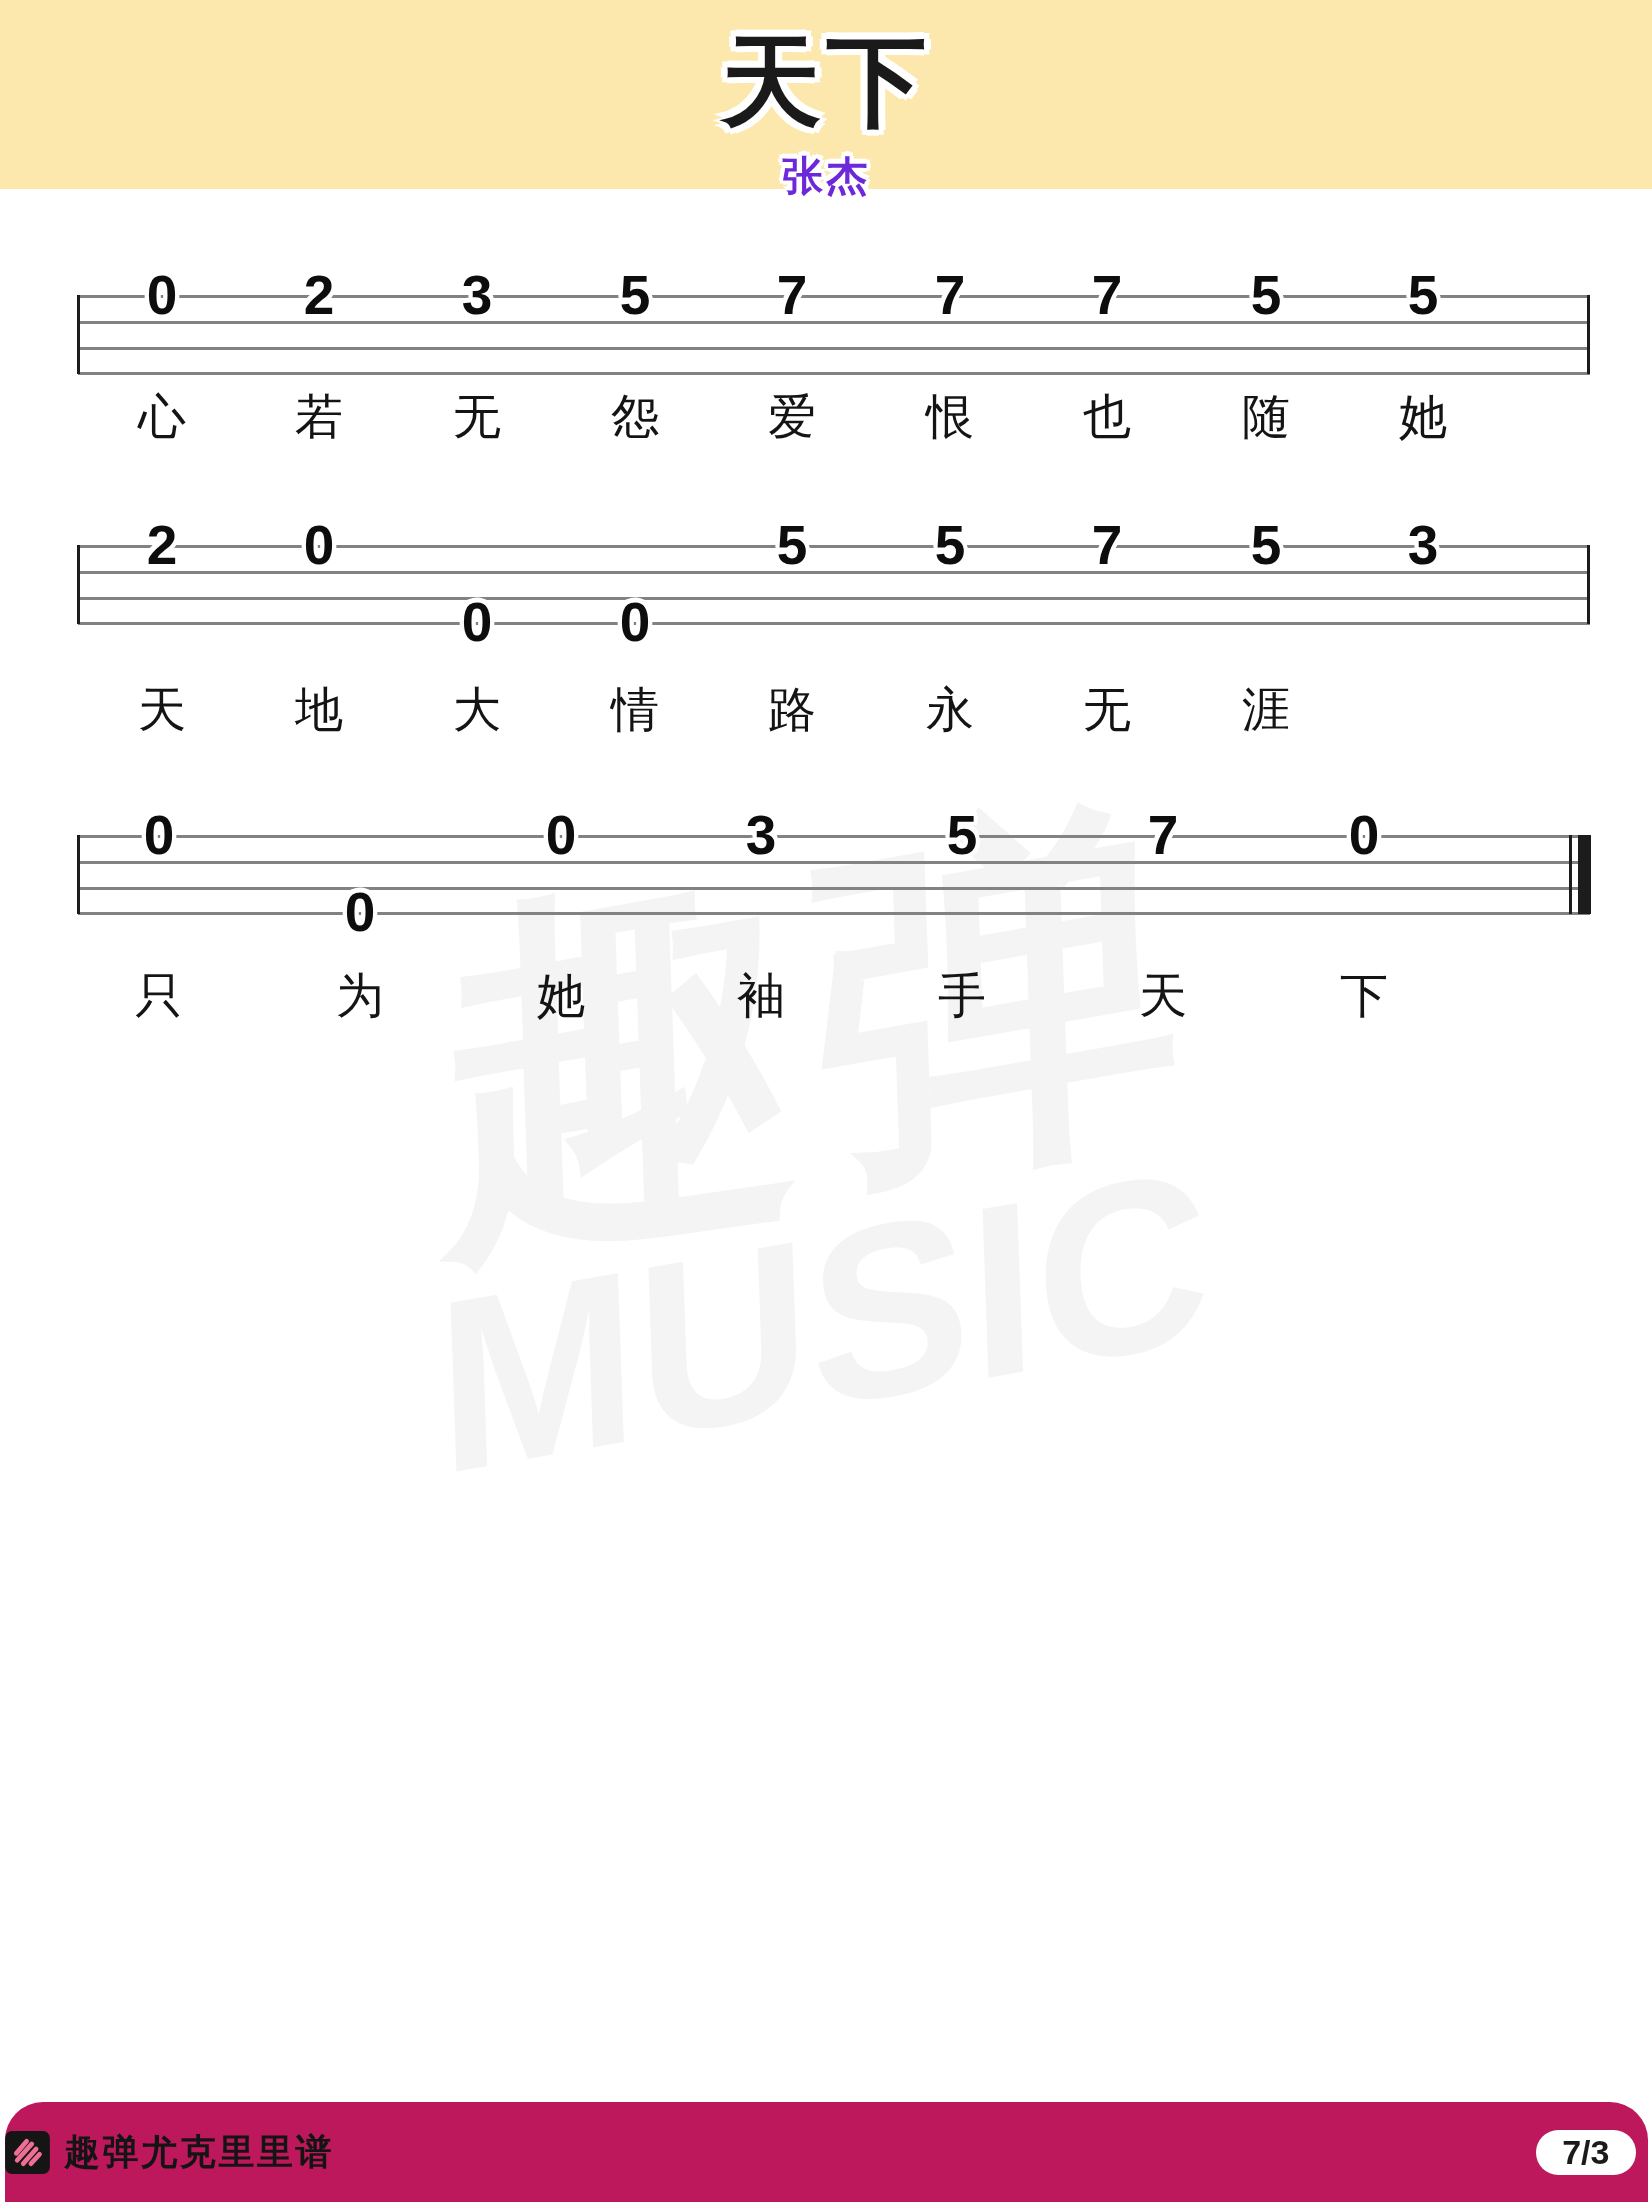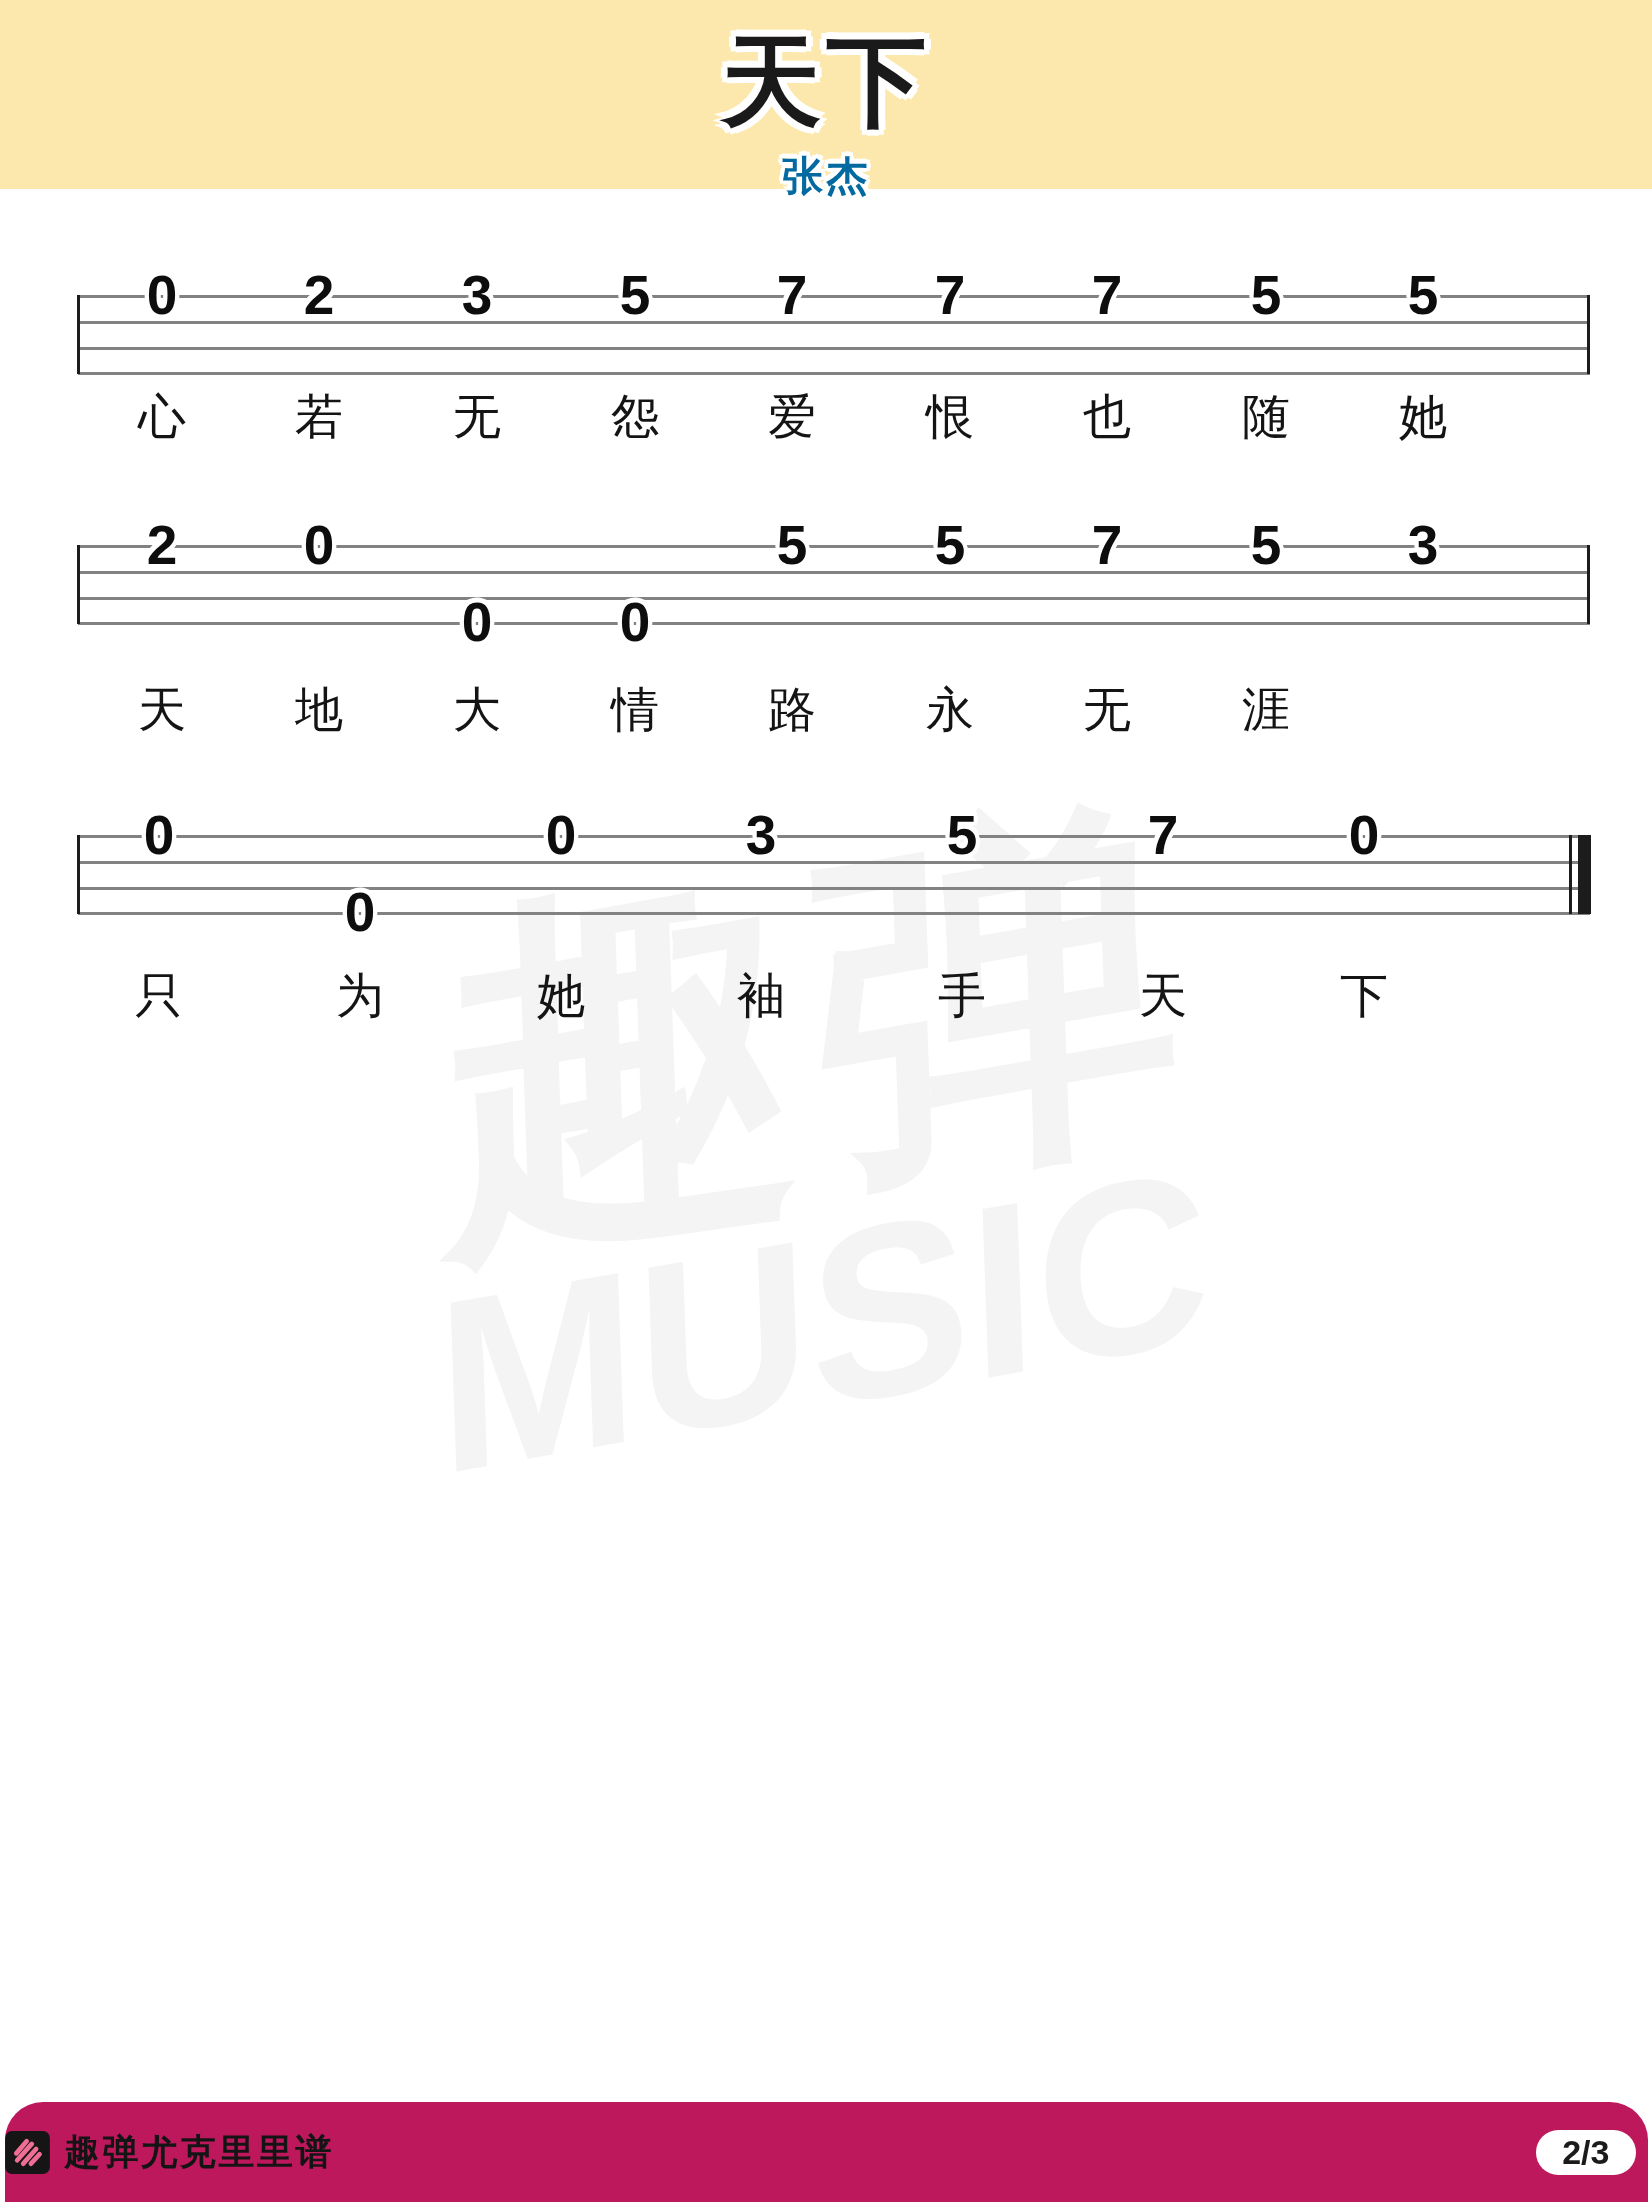--- a/index.html
+++ b/index.html
@@ -10,21 +10,21 @@
   
   .banner{position:absolute;top:0;left:0;width:100%;height:189px;background:#fce8ac;z-index:4;}
   .song-title{
     position:absolute;left:50%;top:83px;transform:translate(-50%,-50%);
     font-size:100px;font-weight:900;letter-spacing:5.2px;color:#1a1a1a;white-space:nowrap;
     text-shadow:-6.9px 0 0 #fff,6.9px 0 0 #fff,0 -6.9px 0 #fff,0 6.9px 0 #fff,
                 -5.2px -5.2px 0 #fff,5.2px -5.2px 0 #fff,-5.2px 5.2px 0 #fff,5.2px 5.2px 0 #fff,0 0 5.2px #fff;
   }
   .song-artist{
     position:absolute;left:50%;top:176px;transform:translate(-50%,-50%);
-    font-size:41px;font-weight:700;letter-spacing:3.4px;color:#0369a1;white-space:nowrap;
+    font-size:41px;font-weight:700;letter-spacing:3.4px;color:#6d28d9;white-space:nowrap;
     text-shadow:-4.3px 0 0 #fff,4.3px 0 0 #fff,0 -4.3px 0 #fff,0 4.3px 0 #fff,
                 -3.4px -3.4px 0 #fff,3.4px -3.4px 0 #fff,-3.4px 3.4px 0 #fff,3.4px 3.4px 0 #fff;
   }
   
   .watermark{
     position:absolute;left:817px;top:1144px;z-index:0;color:#f4f4f4;text-align:center;
     transform:translate(-50%,-50%) rotate(-10deg) skewX(-8deg);white-space:nowrap;
     user-select:none;pointer-events:none;
   }
   .wm-cn{font-size:370px;font-weight:900;line-height:0.95;letter-spacing:12px;}
@@ -154,17 +154,17 @@
     <svg class="logo" viewBox="0 0 52 50" xmlns="http://www.w3.org/2000/svg">
       <rect x="0" y="0" width="52" height="50" rx="8" fill="#151515"></rect>
       <g stroke="#ef6e96" stroke-width="5.5" stroke-linecap="round" fill="none">
         <line x1="13" y1="26" x2="25" y2="12"></line>
         <line x1="14" y1="34" x2="31" y2="15"></line>
         <line x1="21" y1="38" x2="36" y2="21"></line>
         <line x1="30" y1="38" x2="40" y2="27"></line>
       </g>
     </svg>
     <div class="brand">趣弹尤克里里谱</div>
-    <div class="page-pill">2/3</div>
+    <div class="page-pill">7/3</div>
   </div>
 
 </div>
 
 
 </body></html>

